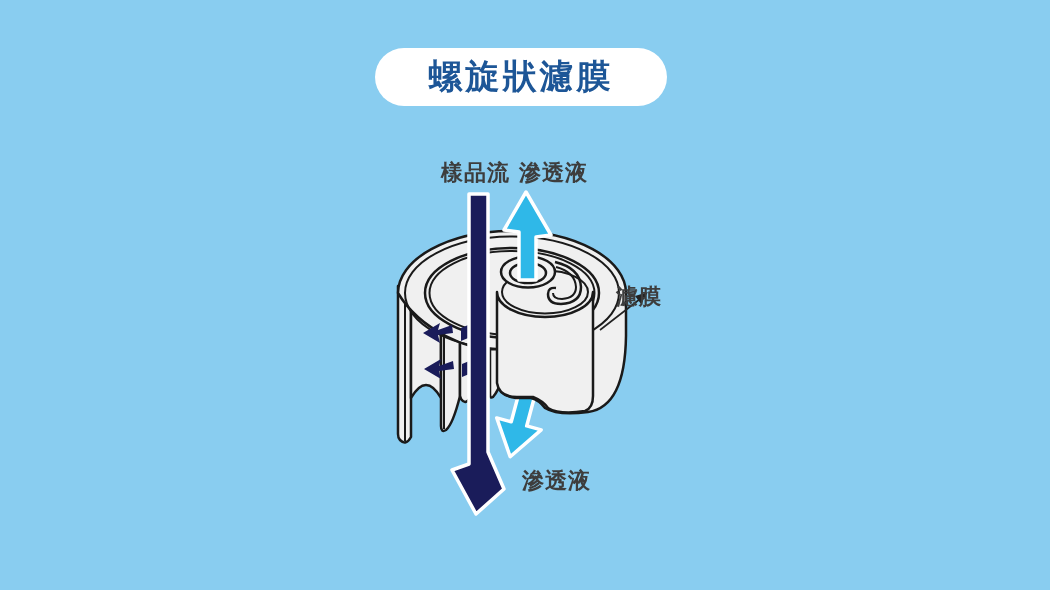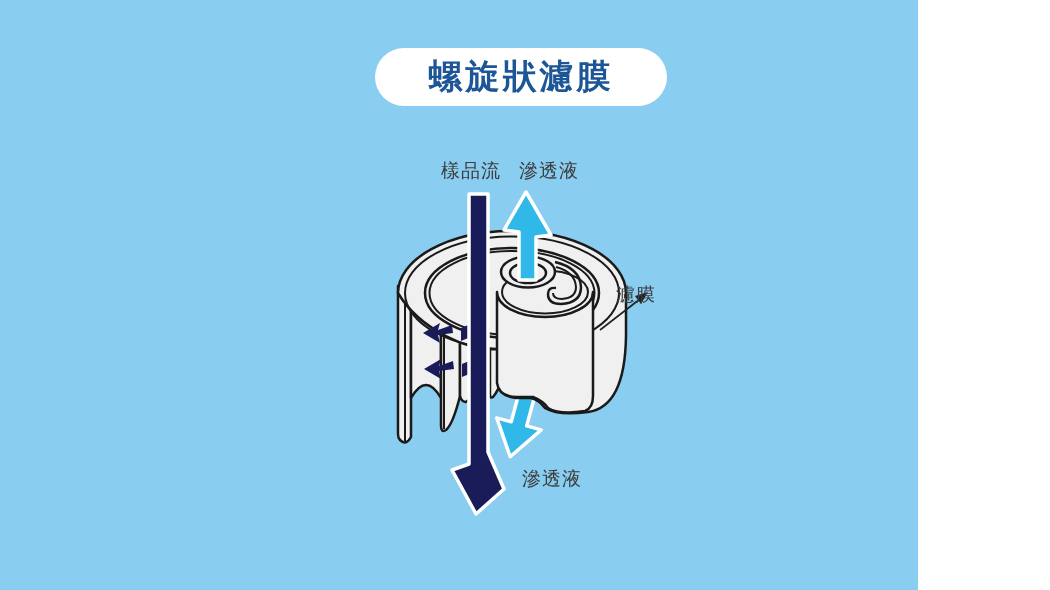--- a/index.html
+++ b/index.html
@@ -1,39 +1,40 @@
 <!DOCTYPE html>
 <html style="--background: #89CDF0; --pill-background: #FFFFFF; --title-text: #1D5697; --label-text: #3D3D3D; --sample-arrow: #1A1C5A; --permeate-arrow: #2FB8E8; --membrane-fill: #F0F0F0; --membrane-outline: #1A1A1A;"><head>
 <meta charset="utf-8">
 <style>
   html,body{margin:0;padding:0;}
   .stage{
     position:relative;
-    width:918px;height:590px;
+    width:1050px;height:590px;
     background:var(--background,#89CDF0);
     overflow:hidden;
     font-family:"Liberation Sans","DejaVu Sans",sans-serif;
   }
   .title-pill{
     position:absolute;left:375px;top:48px;width:292px;height:58px;
     background:var(--pill-background,#fff);
     border-radius:29px;
     display:flex;align-items:center;justify-content:center;
   }
   .title-text{
     font-size:34px;font-weight:bold;
     color:var(--title-text,#1D5697);
     letter-spacing:3px;
   }
   .dlabel{
     position:absolute;
-    font-size:19px;
+    font-size:22px;
     color:var(--label-text,#3D3D3D);
     letter-spacing:1px;
     white-space:nowrap;
+    font-weight:bold;
   }
   #label-sample-flow{left:441px;top:158px;}
   #label-permeate-top{left:519px;top:158px;}
   #label-membrane{left:616px;top:282px;}
   #label-permeate-bottom{left:522px;top:466px;}
   svg.art{position:absolute;left:0;top:0;}
   .mem{fill:var(--membrane-fill,#F0F0F0);stroke:var(--membrane-outline,#1A1A1A);stroke-width:2.5;stroke-linejoin:round;}
   .memline{fill:none;stroke:var(--membrane-outline,#1A1A1A);stroke-width:2;}
   .memline-bold{fill:none;stroke:var(--membrane-outline,#1A1A1A);stroke-width:2.5;}
   .navy{fill:var(--sample-arrow,#1A1C5A);stroke:#ffffff;stroke-width:3.5;stroke-linejoin:round;}

